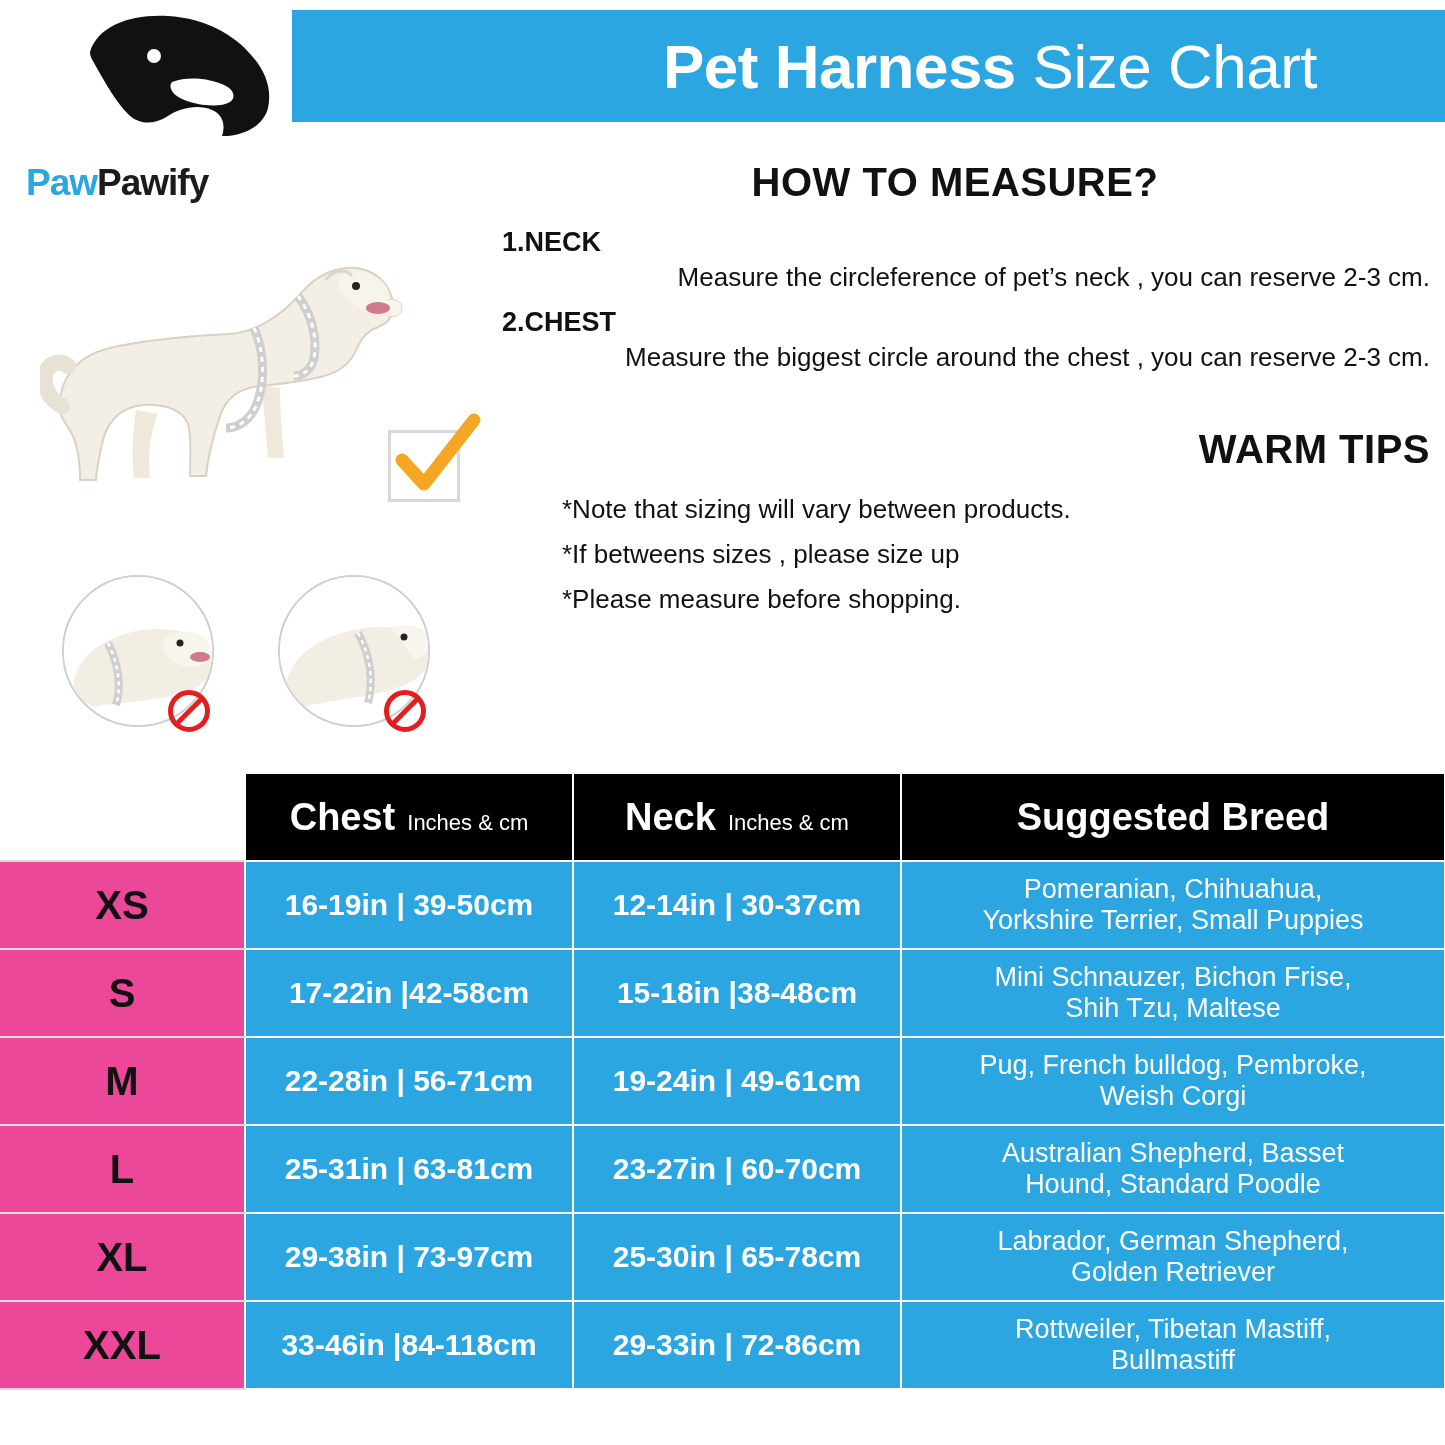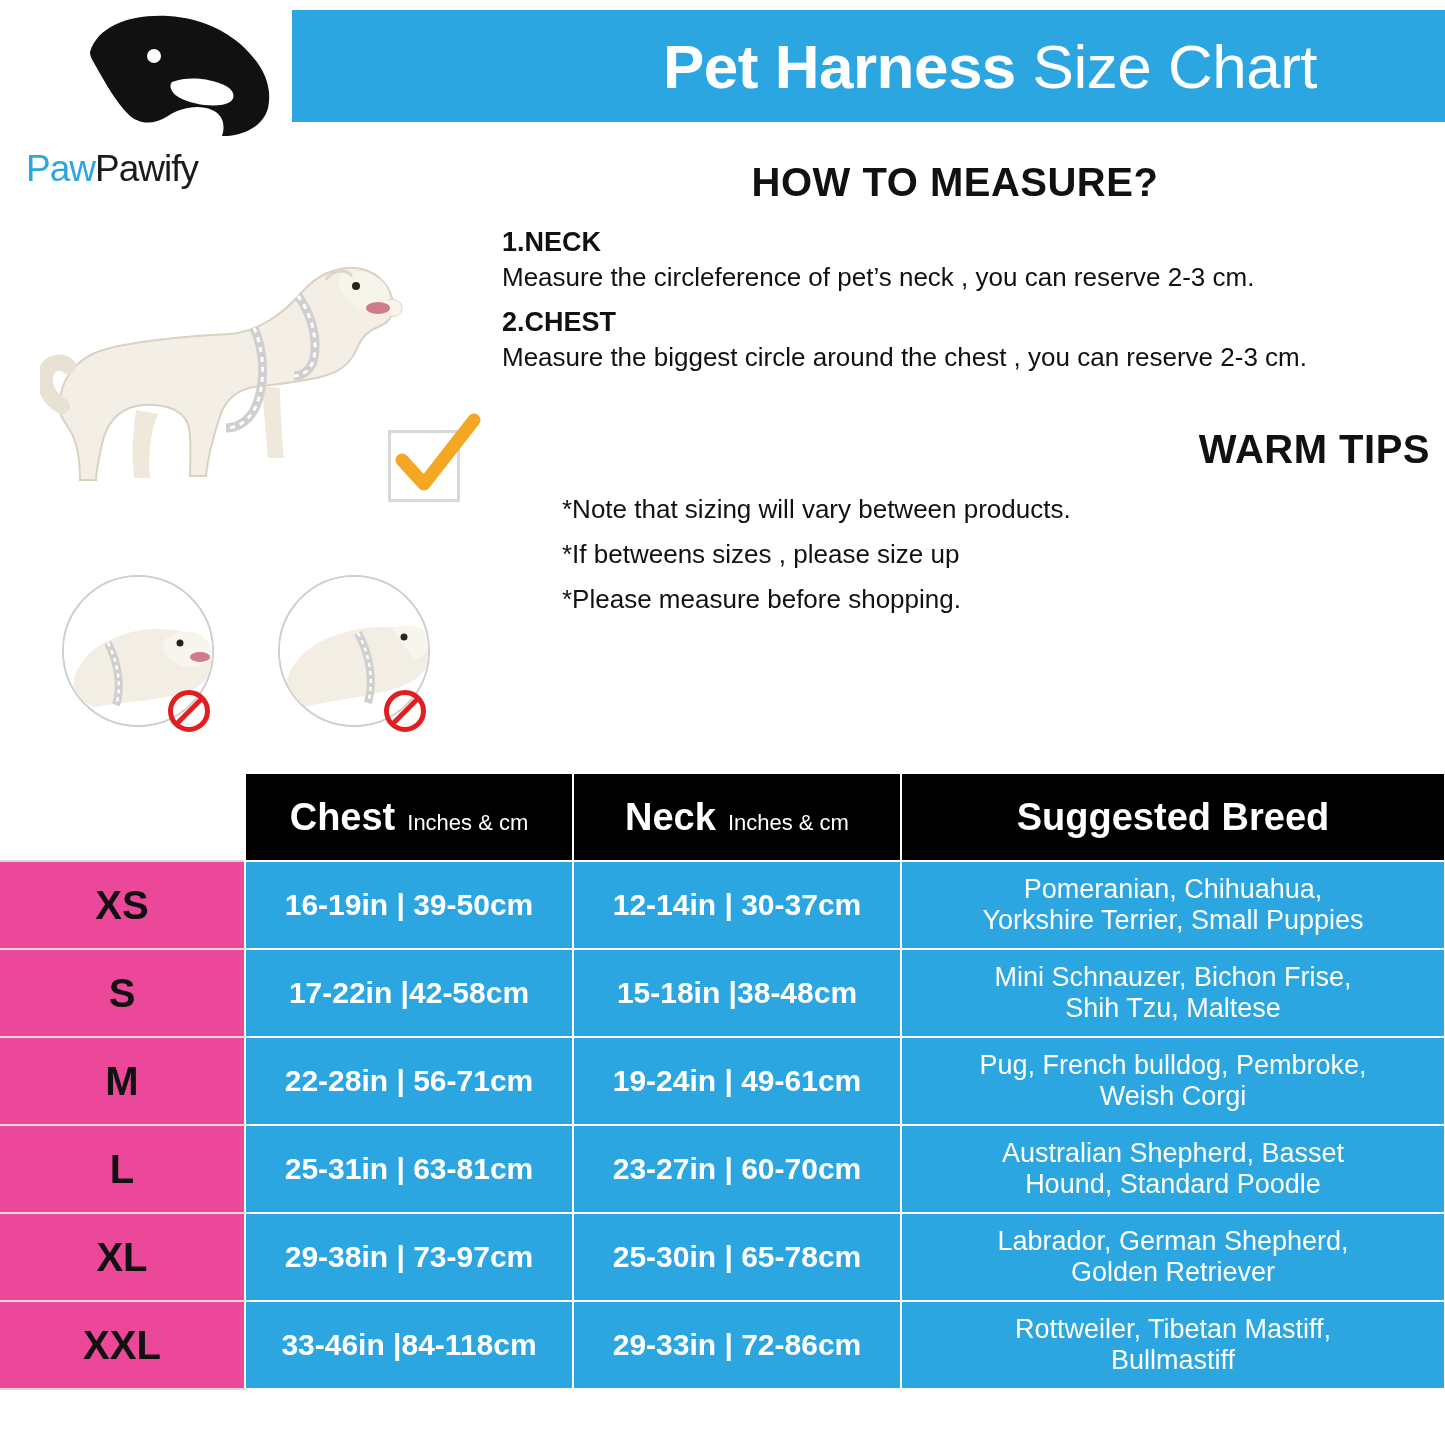--- a/index.html
+++ b/index.html
@@ -34,23 +34,23 @@
 
   
   .logo-block {
     position: absolute;
     left: 14px; top: 12px;
     width: 272px; height: 190px;
   }
   .logo-dog { position: absolute; left: 62px; top: 0px; }
   .logo-text {
     position: absolute;
-    left: 12px; top: 136px;
+    left: 12px; top: 150px;
     font-size: 37px;
-    font-weight: normal;
+    font-weight: bold;
     letter-spacing: -1px;
     white-space: nowrap;
   }
   .logo-text .blue { color: #2ca6e0; }
   .logo-text .dark { color: #1b1b1b; }
 
   
   .right-panel {
     position: absolute;
     left: 480px; top: 160px;
@@ -67,20 +67,21 @@
   .m-head {
     font-size: 27px;
     font-weight: bold;
     margin-left: 22px;
     margin-bottom: 4px;
   }
   .m-body {
     font-size: 26px;
     margin-left: 22px;
     margin-bottom: 14px;
+    text-align: right;
   }
   .tips-title {
     margin-top: 54px;
     text-align: right;
     font-size: 40px;
     font-weight: bold;
     letter-spacing: 0.5px;
   }
   .tips-list { margin-top: 22px; margin-left: 82px; }
   .tip {

